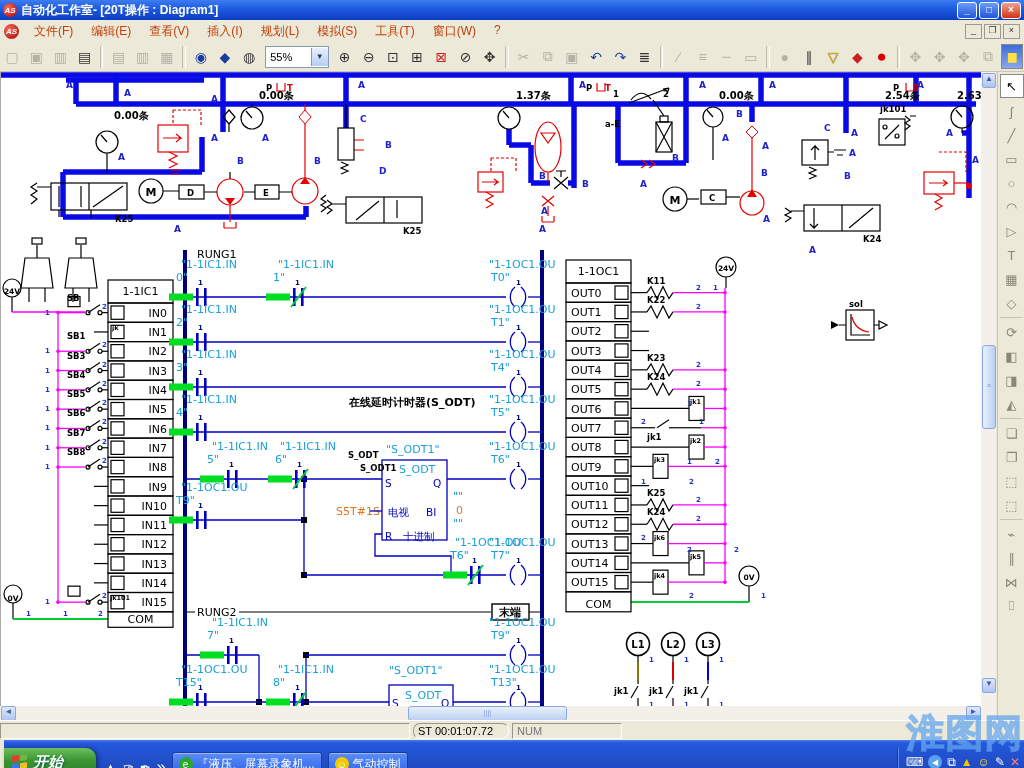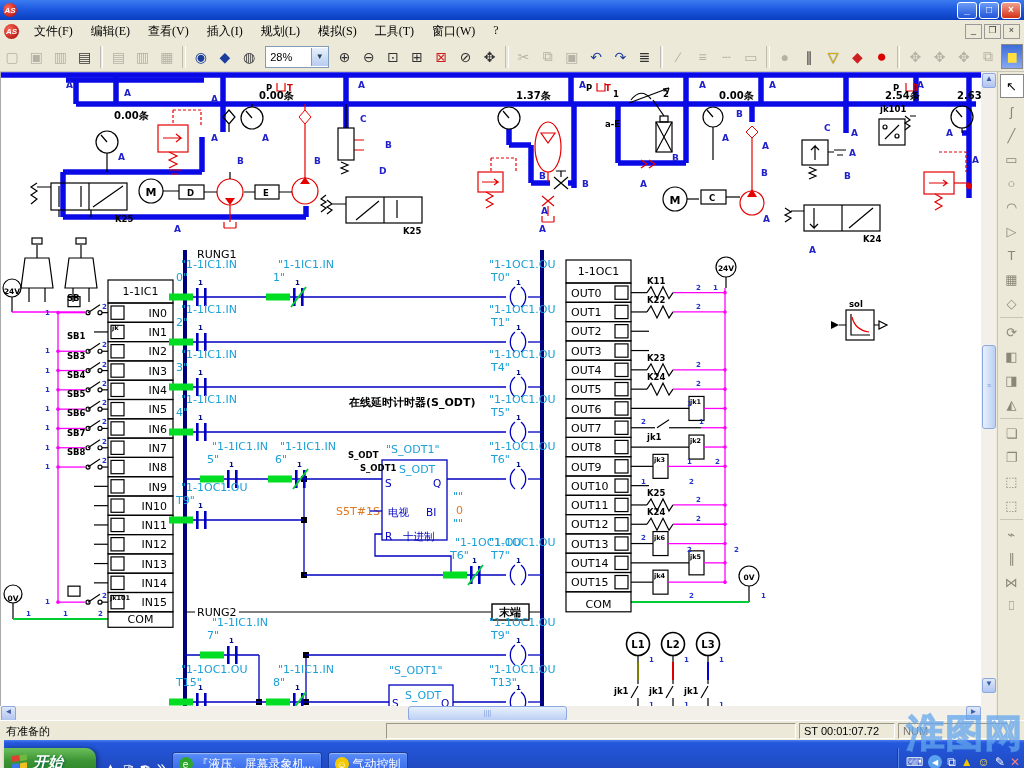--- a/index.html
+++ b/index.html
@@ -11,21 +11,21 @@
     display:flex;align-items:center;color:#fff;font-weight:bold;font-size:12px;}
   #title-icon{width:14px;height:14px;border-radius:50%;background:radial-gradient(circle at 35% 35%,#ff6a5a,#b00000);
     color:#fff;font-size:8px;font-weight:bold;display:flex;align-items:center;justify-content:center;margin:0 4px 0 3px;font-style:italic;}
   .tb-btns{margin-left:auto;display:flex;gap:2px;padding-right:3px;}
   .tb-btn{width:18px;height:15px;border:1px solid #fff;border-radius:3px;color:#fff;font-size:10px;line-height:13px;
     text-align:center;background:linear-gradient(180deg,#6B9CF8,#2255D8);}
   .tb-btn.close{background:linear-gradient(180deg,#F0A090,#D43214);}
   
   #menubar{position:absolute;left:0;top:20px;width:1024px;height:22px;background:#ECE9D8;
     display:flex;align-items:center;font-size:12px;border-bottom:1px solid #D8D4C8;}
-  .menu-item{padding:3px 9px;color:#000000;font-family:Liberation Serif, serif;}
+  .menu-item{padding:3px 9px;color:#c2410c;}
   #menu-icon{width:15px;height:15px;border-radius:50%;background:radial-gradient(circle at 35% 35%,#ff6a5a,#a00000);
     color:#fff;font-size:8px;display:flex;align-items:center;justify-content:center;margin:0 6px 0 4px;font-style:italic;font-weight:bold;}
   .mdi-btns{margin-left:auto;display:flex;gap:2px;padding-right:4px;}
   .mdi-btn{width:15px;height:13px;border:1px solid #999;background:#ECE9D8;font-size:9px;line-height:11px;text-align:center;color:#333;}
   
   #toolbar{position:absolute;left:0;top:42px;width:1024px;height:29px;background:#ECE9D8;
     border-bottom:1px solid #C8C4B8;display:flex;align-items:center;}
   .tbtn{width:23px;height:23px;margin:0 1px;display:flex;align-items:center;justify-content:center;
     font-size:14px;border:1px solid transparent;}
   .tsep{width:2px;height:22px;border-left:1px solid #C0BCB0;border-right:1px solid #fff;margin:0 3px;}
@@ -55,21 +55,21 @@
   .stool{width:22px;height:22px;margin:2px auto 0;display:flex;align-items:center;justify-content:center;
     color:#8A8678;font-size:13px;}
   .stool.sel{background:#fff;border:1px solid #888;color:#000;}
   .ssep{height:1px;background:#C8C4B8;margin:3px 2px;}
   
   #statusbar{position:absolute;left:0;top:720px;width:1024px;height:20px;background:#ECE9D8;font-size:11px;
     display:flex;align-items:center;border-top:1px solid #fff;}
   #status-ready{padding-left:6px;width:380px;}
   .spanel{height:14px;border:1px solid #9A968A;border-bottom-color:#fff;border-right-color:#fff;
     margin-right:3px;font-size:11px;display:flex;align-items:center;padding:0 4px;}
-  #sp-empty{width:400px;} #sp-time{width:86px;} #sp-num{width:100px;color:#777;}
+  #sp-empty{width:400px;} #sp-time{width:86px;border-radius:7px;} #sp-num{width:100px;color:#777;}
   
   #taskbar{position:absolute;left:4px;top:740px;width:1024px;height:36px;
     background:linear-gradient(180deg,#4A7CF0 0%,#2458DC 8%,#1F48BE 85%,#16349A 100%);display:flex;align-items:flex-end;}
   #startbtn{width:92px;height:28px;border-radius:0 10px 10px 0;
     background:linear-gradient(180deg,#6CC05C 0%,#3C9434 45%,#278024 100%);
     display:flex;align-items:center;color:#fff;font-style:italic;font-weight:bold;font-size:15px;
     text-shadow:1px 1px 2px #064;box-shadow:2px 0 4px rgba(0,0,0,.4);}
   #winflag{width:16px;height:14px;margin:0 5px 0 8px;display:grid;grid-template-columns:7px 7px;grid-gap:1px;transform:skewY(-6deg);}
   #winflag i{display:block;height:6px;border-radius:1px;}
   .ql{display:flex;align-items:center;margin-left:8px;gap:6px;color:#fff;}
@@ -110,20 +110,21 @@
   .wr{stroke:#E60000;stroke-width:1.2;fill:none;}
   .dsh{stroke-dasharray:3,2;}
 </style>
 </head>
 <body>
 
 <div id="app">
 
   <div id="titlebar">
     <div id="title-icon">AS</div>
+    <span>自动化工作室- [20T操作 : Diagram1]</span>
     <div class="tb-btns">
       <div class="tb-btn">_</div>
       <div class="tb-btn">□</div>
       <div class="tb-btn close">×</div>
     </div>
   </div>
 
   <div id="menubar">
     <div id="menu-icon">AS</div>
     <div id="menu-items" style="display: flex;">
@@ -171,21 +172,21 @@
       <div class="tbtn">
         <span class="ic-blue">◉</span>
       </div>
       <div class="tbtn">
         <span class="ic-blue">◆</span>
       </div>
       <div class="tbtn">
         <span class="ic-blk">◍</span>
       </div>
       <div id="zoom-combo">
-        <span>28%</span>
+        <span>55%</span>
         <div id="zoom-drop">▼</div>
       </div>
       <div class="tbtn">
         <span class="ic-blk">⊕</span>
       </div>
       <div class="tbtn">
         <span class="ic-blk">⊖</span>
       </div>
       <div class="tbtn">
         <span class="ic-blk">⊡</span>
@@ -1023,21 +1024,20 @@
       <div class="stool">⬚</div>
       <div class="stool">⬚</div>
       <div class="ssep"></div>
       <div class="stool">⌁</div>
       <div class="stool">∥</div>
       <div class="stool">⋈</div>
       <div class="stool">⌷</div>
     </div>
 
   <div id="statusbar">
-    <span id="status-ready">有准备的</span>
     <div class="spanel" id="sp-empty"></div>
     <div class="spanel" id="sp-time">ST 00:01:07.72</div>
     <div class="spanel" id="sp-num">NUM</div>
   </div>
 
   <div id="taskbar">
     <div id="startbtn">
       <span id="winflag">
         <i style="background:#E04030;"></i>
           <i style="background:#70B840;"></i>

